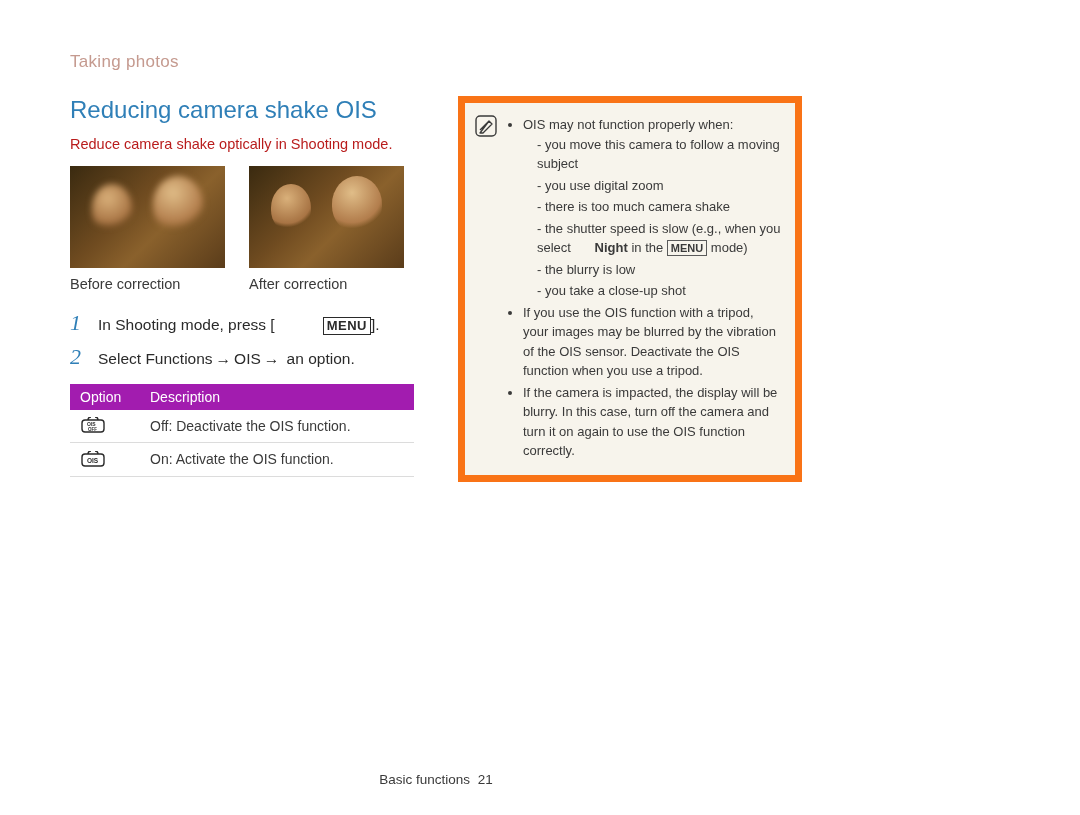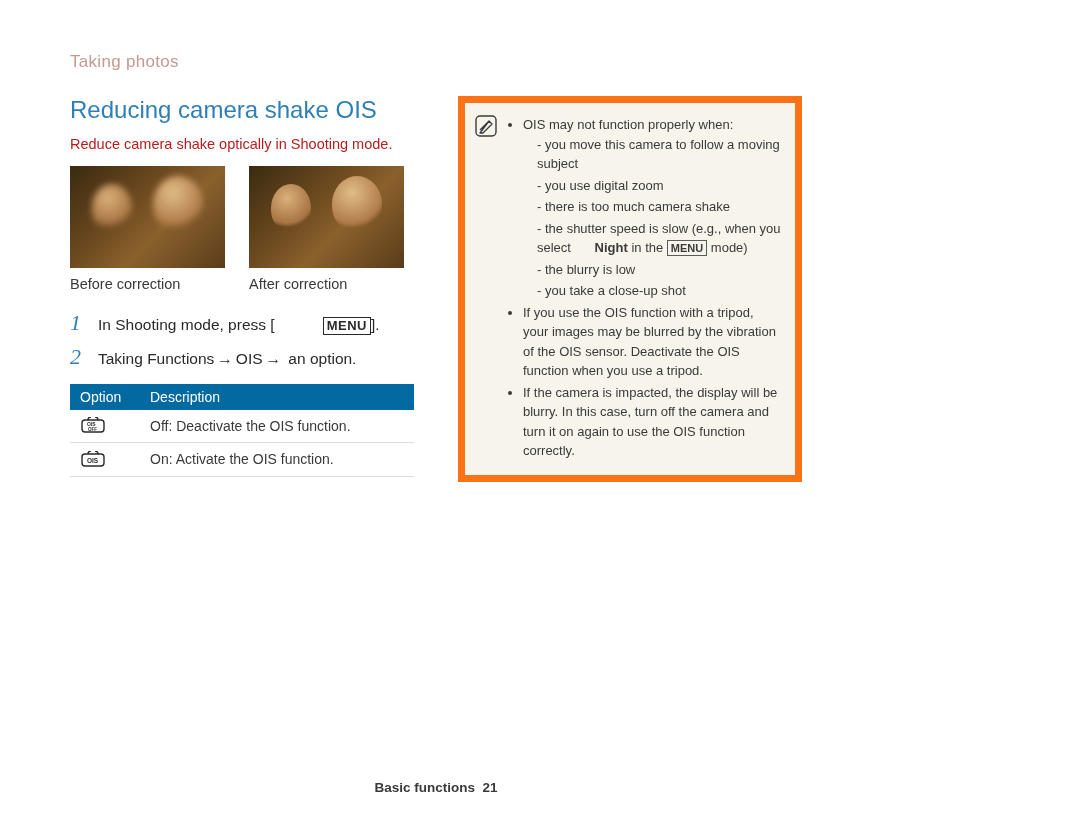--- a/index.html
+++ b/index.html
@@ -18,34 +18,34 @@
   .blur::before, .blur::after { filter: blur(3px); }
   .caption { font-size: 14.5px; color: #3a3a3a; margin-top: 8px; }
   .steps { margin-top: 18px; }
   .step { display: flex; align-items: baseline; gap: 10px; margin-bottom: 8px; }
   .step-num { font-size: 22px; color: #2f7fb7; font-style: italic; font-family: Georgia, 'Times New Roman', serif; width: 18px; }
   .step-text { font-size: 15.5px; color: #2a2a2a; }
   .menu-key { display: inline-block; border: 1.4px solid #2a2a2a; padding: 0 3px; font-weight: 700; font-size: 13px; line-height: 1.2; letter-spacing: 0.5px; margin-left: 48px; }
   .bold { font-weight: 400; }
   .arrow { padding: 0 3px; }
   .opt-table { width: 100%; border-collapse: collapse; margin-top: 14px; font-size: 14px; }
-  .opt-table th { text-align: left; font-weight: 400; color: #ffffff; background: #0369a1; padding: 5px 10px; }
+  .opt-table th { text-align: left; font-weight: 400; color: #ffffff; background: #a21caf; padding: 5px 10px; }
   .opt-table th.first { width: 70px; }
   .opt-table td { padding: 7px 10px; border-bottom: 1px solid #dcdcdc; vertical-align: middle; color: #3a3a3a; margin-top: 16px; }
   .opt-icon { display: inline-block; width: 26px; text-align: center; }
   .opt-icon svg { vertical-align: middle; }
   .note-box { border: 7px solid #f97316; background: #f7f4ec; padding: 12px 14px 12px 44px; font-size: 13px; color: #3a3a3a; line-height: 1.5; position: relative; }
   .note-icon { position: absolute; left: 10px; top: 12px; }
   .note-box ul { list-style: disc; padding-left: 14px; }
   .note-box ul.dash { list-style: none; padding-left: 14px; }
   .note-box ul.dash > li::before { content: "- "; }
   .note-box ul > li { margin-bottom: 2px; }
   .note-strong { font-weight: 700; padding-left: 20px; }
   .scene-key { display: inline-block; border: 1px solid #5a5a5a; padding: 0 3px; font-weight: 700; font-size: 11px; line-height: 1.3; }
-  .footer { position: absolute; left: 0; bottom: 20px; width: 100%; text-align: center; font-size: 13.5px; color: #3a3a3a; font-weight: bold; }
+  .footer { position: absolute; left: 0; bottom: 28px; width: 100%; text-align: center; font-size: 13.5px; color: #3a3a3a; }
 </style>
 </head>
 <body>
 
 <div class="page">
 
   <div class="breadcrumb">Taking photos</div>
 
   <div class="columns">
 
@@ -67,21 +67,21 @@
       <div class="steps">
         <div class="step">
           <span class="step-num">1</span>
           <span class="step-text">
             <span>In Shooting mode, press [</span><span class="menu-key">MENU</span><span>].</span>
           </span>
         </div>
         <div class="step">
           <span class="step-num">2</span>
           <span class="step-text">
-            <span>Taking </span><span class="bold">Functions</span><span class="arrow">→</span><span class="bold">OIS</span><span class="arrow">→</span><span> an option.</span>
+            <span>Select </span><span class="bold">Functions</span><span class="arrow">→</span><span class="bold">OIS</span><span class="arrow">→</span><span> an option.</span>
           </span>
         </div>
       </div>
 
       <table class="opt-table">
         <thead>
           <tr>
             <th class="first">Option</th>
             <th>Description</th>
           </tr>

